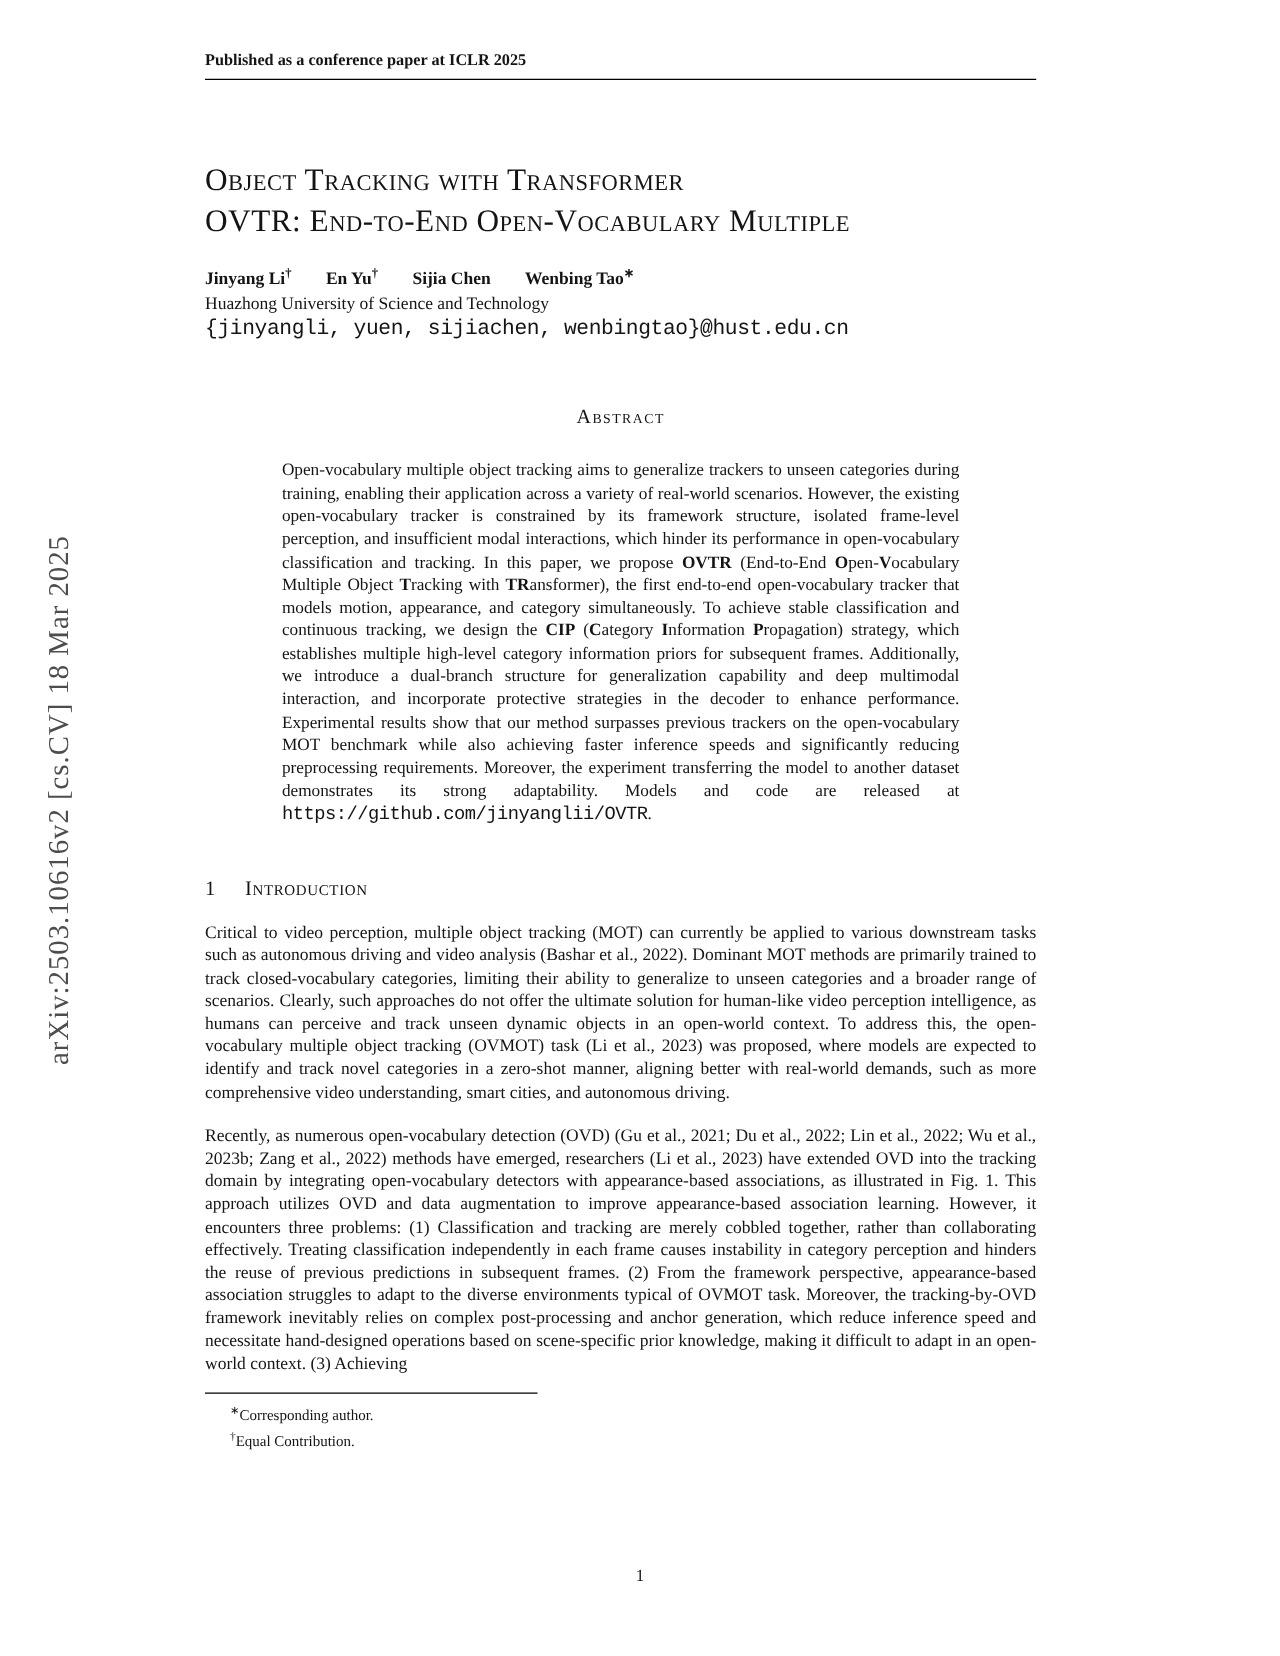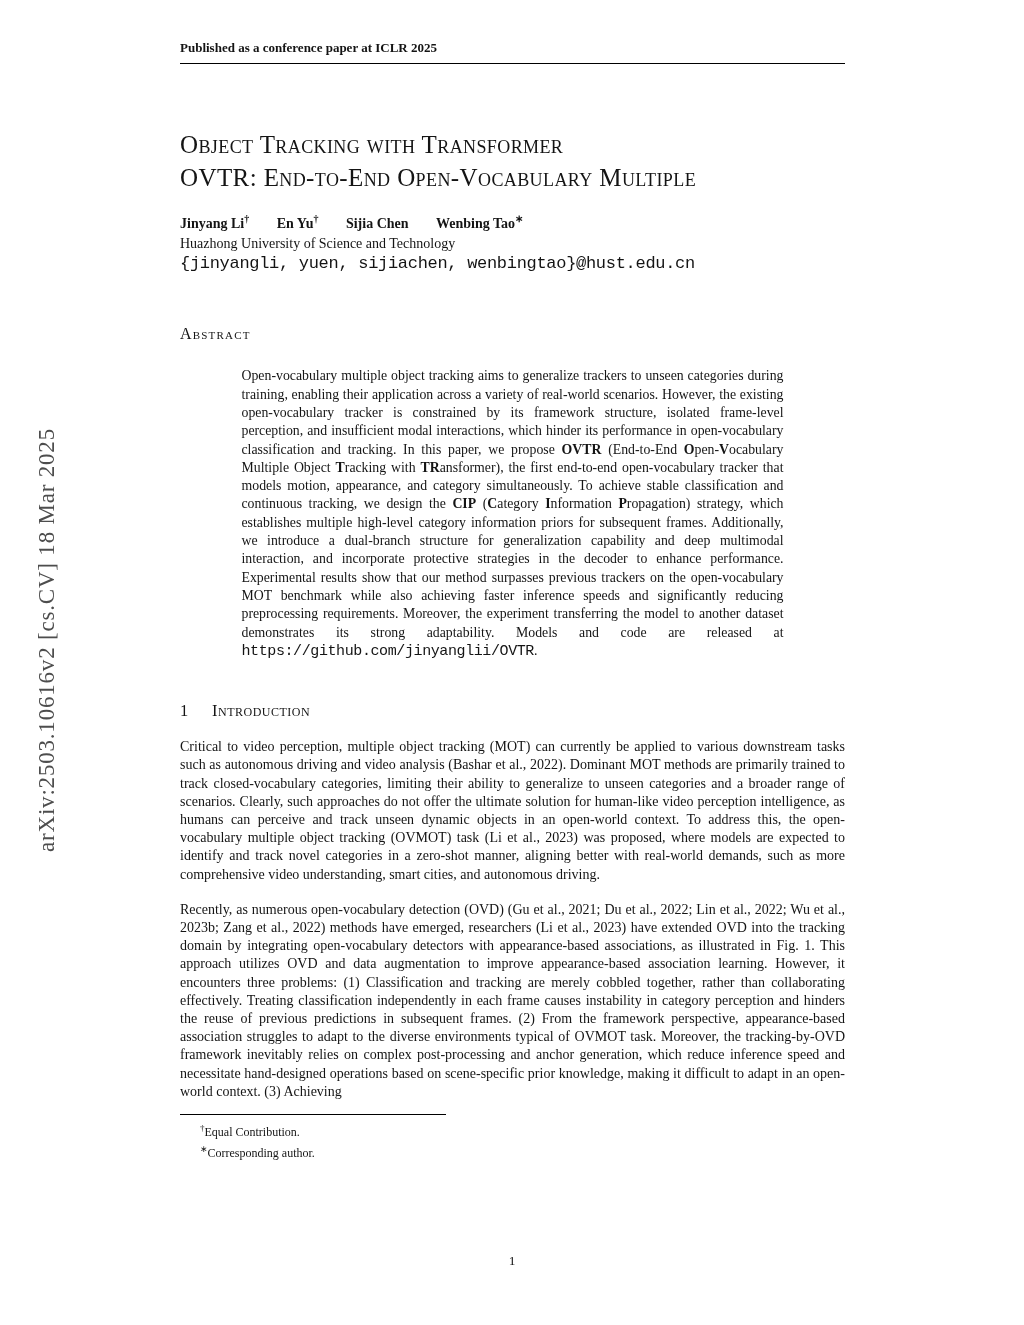--- a/index.html
+++ b/index.html
@@ -8,21 +8,21 @@
     width: 1024px;
     height: 1325px;
     background: #ffffff;
     font-family: "Liberation Serif", serif;
     color: #141414;
     overflow: hidden;
     margin: 0 auto;
   }
   .content {
     position: absolute;
-    left: 180px;
+    left: 164px;
     top: 40px;
     width: 665px;
   }
   .running-header {
     font-weight: bold;
     font-size: 13px;
     padding-bottom: 7px;
     border-bottom: 1.3px solid #000;
   }
   .title {
@@ -39,21 +39,21 @@
   .author sup { font-size: 10px; font-weight: bold; }
   .affiliation { margin-top: 2px; font-size: 14px; }
   .email {
     margin-top: 2px;
     font-family: "Liberation Mono", monospace;
     font-size: 17px;
     letter-spacing: -0.3px;
   }
   .abstract-heading {
     margin-top: 52px;
-    text-align: left;
+    text-align: center;
     font-variant: small-caps;
     font-size: 16px;
     letter-spacing: 1.2px;
   }
   .abstract-body {
     margin: 24px auto 0 auto;
     width: 542px;
     font-size: 13.8px;
     line-height: 18.3px;
     text-align: justify;
@@ -144,21 +144,21 @@
 
     <h2 class="section-heading">
       <span class="sec-num">1</span><span>Introduction</span>
     </h2>
 
     <p class="para">Critical to video perception, multiple object tracking (MOT) can currently be applied to various downstream tasks such as autonomous driving and video analysis (Bashar et al., 2022). Dominant MOT methods are primarily trained to track closed-vocabulary categories, limiting their ability to generalize to unseen categories and a broader range of scenarios. Clearly, such approaches do not offer the ultimate solution for human-like video perception intelligence, as humans can perceive and track unseen dynamic objects in an open-world context. To address this, the open-vocabulary multiple object tracking (OVMOT) task (Li et al., 2023) was proposed, where models are expected to identify and track novel categories in a zero-shot manner, aligning better with real-world demands, such as more comprehensive video understanding, smart cities, and autonomous driving.</p>
     <p class="para">Recently, as numerous open-vocabulary detection (OVD) (Gu et al., 2021; Du et al., 2022; Lin et al., 2022; Wu et al., 2023b; Zang et al., 2022) methods have emerged, researchers (Li et al., 2023) have extended OVD into the tracking domain by integrating open-vocabulary detectors with appearance-based associations, as illustrated in Fig. 1. This approach utilizes OVD and data augmentation to improve appearance-based association learning. However, it encounters three problems: (1) Classification and tracking are merely cobbled together, rather than collaborating effectively. Treating classification independently in each frame causes instability in category perception and hinders the reuse of previous predictions in subsequent frames. (2) From the framework perspective, appearance-based association struggles to adapt to the diverse environments typical of OVMOT task. Moreover, the tracking-by-OVD framework inevitably relies on complex post-processing and anchor generation, which reduce inference speed and necessitate hand-designed operations based on scene-specific prior knowledge, making it difficult to adapt in an open-world context. (3) Achieving</p>
 
     <div class="footnotes">
       <div class="footnote-rule"></div>
+      <div class="footnote"><sup>∗</sup><span>Corresponding author.</span></div>
       <div class="footnote"><sup>†</sup><span>Equal Contribution.</span></div>
-      <div class="footnote"><sup>∗</sup><span>Corresponding author.</span></div>
     </div>
 
   </div>
 
   <div class="page-number">1</div>
 
 </div>
 
 </body></html>

